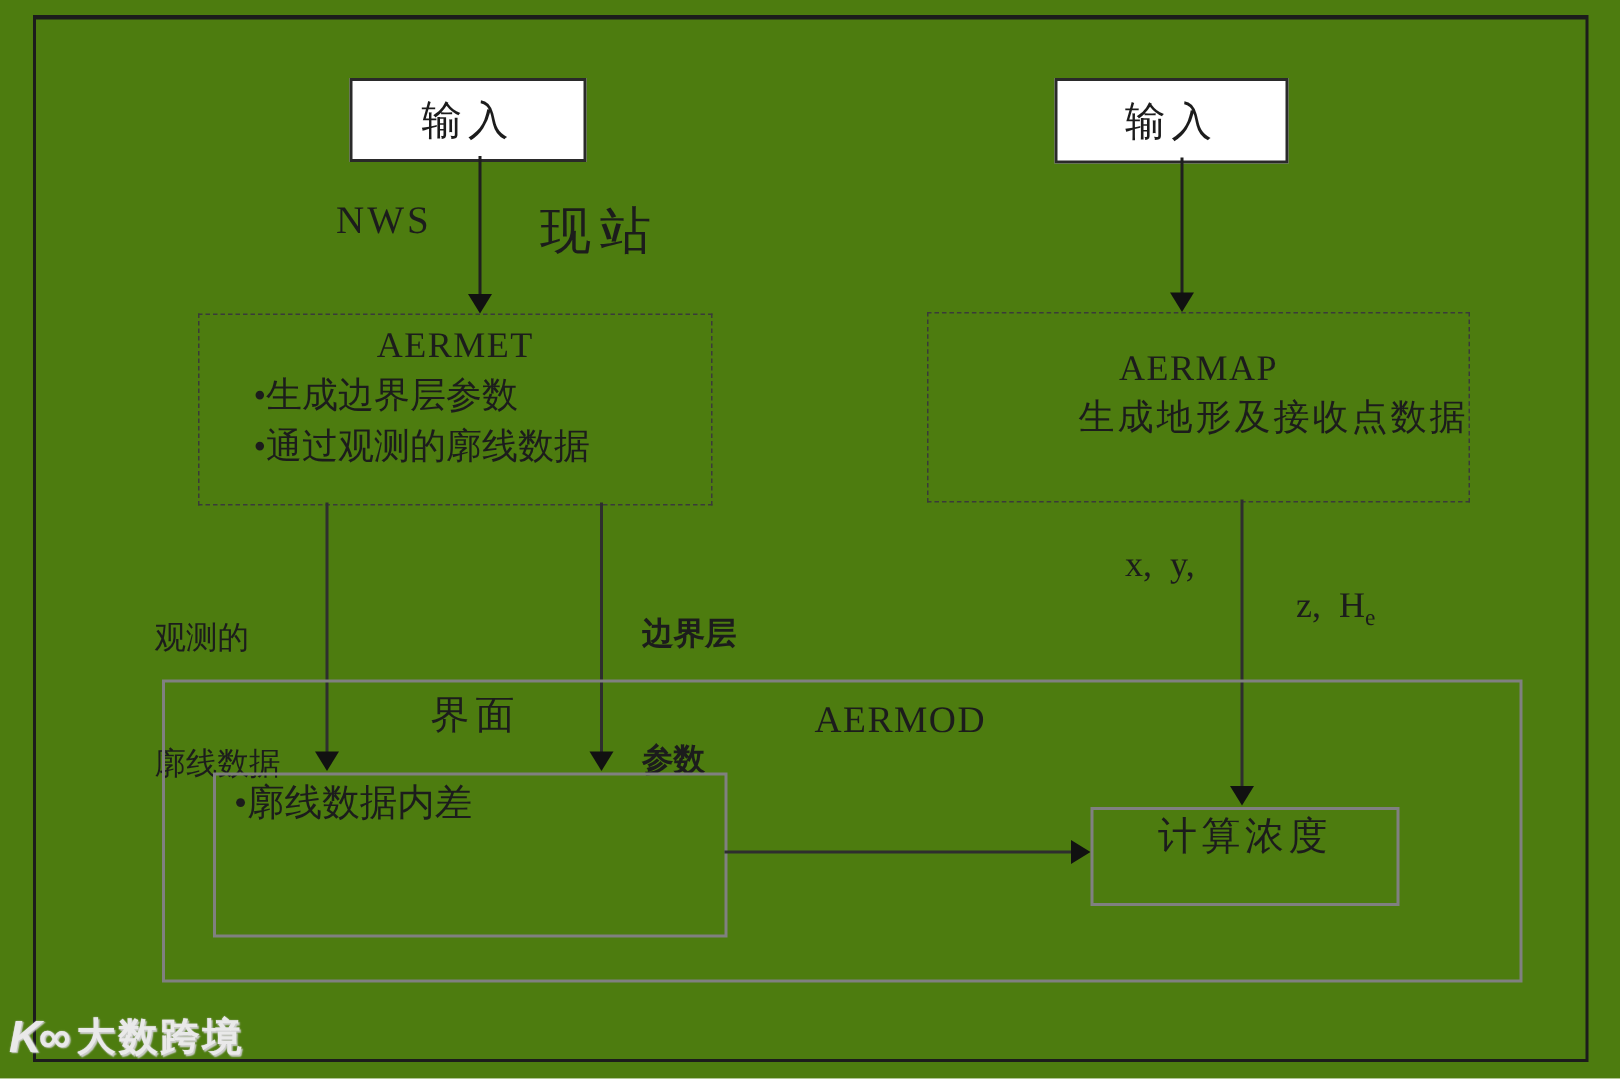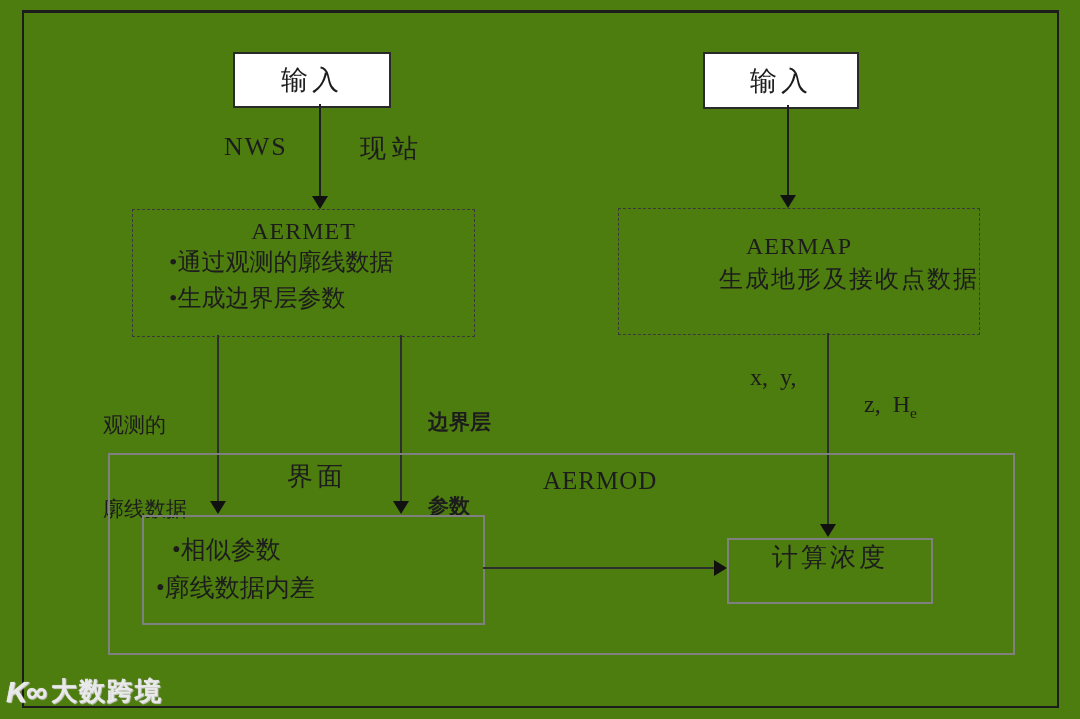--- a/index.html
+++ b/index.html
@@ -55,26 +55,26 @@
     <span>输入</span>
   </div>
 
   <div class="abs vline" style="left:319px;top:104px;height:93px;"></div>
   <div class="abs ah-down" style="left:312px;top:196px;"></div>
 
   <div class="abs vline" style="left:787px;top:105px;height:91px;"></div>
   <div class="abs ah-down" style="left:780px;top:195px;"></div>
 
   <div class="abs lbl" style="left:224px;top:132px;font-size:26px;letter-spacing:2px;">NWS</div>
-  <div class="abs lbl" style="left:360px;top:131px;font-size:26px;letter-spacing:6px;">现站</div>
+  <div class="abs lbl" style="left:360px;top:131px;font-size:34px;letter-spacing:6px;">现站</div>
 
   <div class="abs box-dashed" style="left:132px;top:209px;width:341px;height:126px;">
     <div class="dash-title" style="margin-top:8px;">AERMET</div>
+    <div class="bullets" style="margin-left:36px;margin-top:2px;">•生成边界层参数</div>
     <div class="bullets" style="margin-left:36px;">•通过观测的廓线数据</div>
-    <div class="bullets" style="margin-left:36px;margin-top:2px;">•生成边界层参数</div>
   </div>
 
   <div class="abs box-dashed" style="left:618px;top:208px;width:360px;height:125px;">
     <div class="dash-title" style="margin-top:24px;">AERMAP</div>
     <div class="dash-line" style="text-align:right;margin-top:2px;letter-spacing:2px;">生成地形及接收点数据</div>
   </div>
 
   <div class="abs vline-thin" style="left:217px;top:335px;height:167px;"></div>
   <div class="abs ah-down" style="left:210px;top:501px;"></div>
 
@@ -96,21 +96,20 @@
   <div class="abs lbl" style="left:750px;top:364px;">x,  y,</div>
   <div class="abs lbl" style="left:840px;top:364px;">
     <span>z,  H</span><sub>e</sub>
   </div>
 
   <div class="abs box-gray" style="left:108px;top:453px;width:903px;height:198px;"></div>
   <div class="abs lbl" style="left:287px;top:459px;font-size:26px;letter-spacing:4px;">界面</div>
   <div class="abs lbl" style="left:543px;top:467px;font-size:25px;letter-spacing:1px;">AERMOD</div>
 
   <div class="abs box-gray" style="left:142px;top:515px;width:339px;height:106px;">
-    <div class="bullets" style="margin:14px 0 0 28px;font-size:25px;line-height:38px;">•相似参数</div>
     <div class="bullets" style="margin-left:12px;font-size:25px;line-height:38px;">•廓线数据内差</div>
   </div>
 
   <div class="abs hline" style="left:483px;top:567px;width:232px;height:1.5px;background:#2e2e2e;"></div>
   <div class="abs ah-right" style="left:714px;top:560px;"></div>
 
   <div class="abs box-gray" style="left:727px;top:538px;width:202px;height:62px;display:flex;align-items:flex-start;justify-content:center;">
     <span class="lbl" style="font-size:26px;letter-spacing:3px;">计算浓度</span>
   </div>
 

